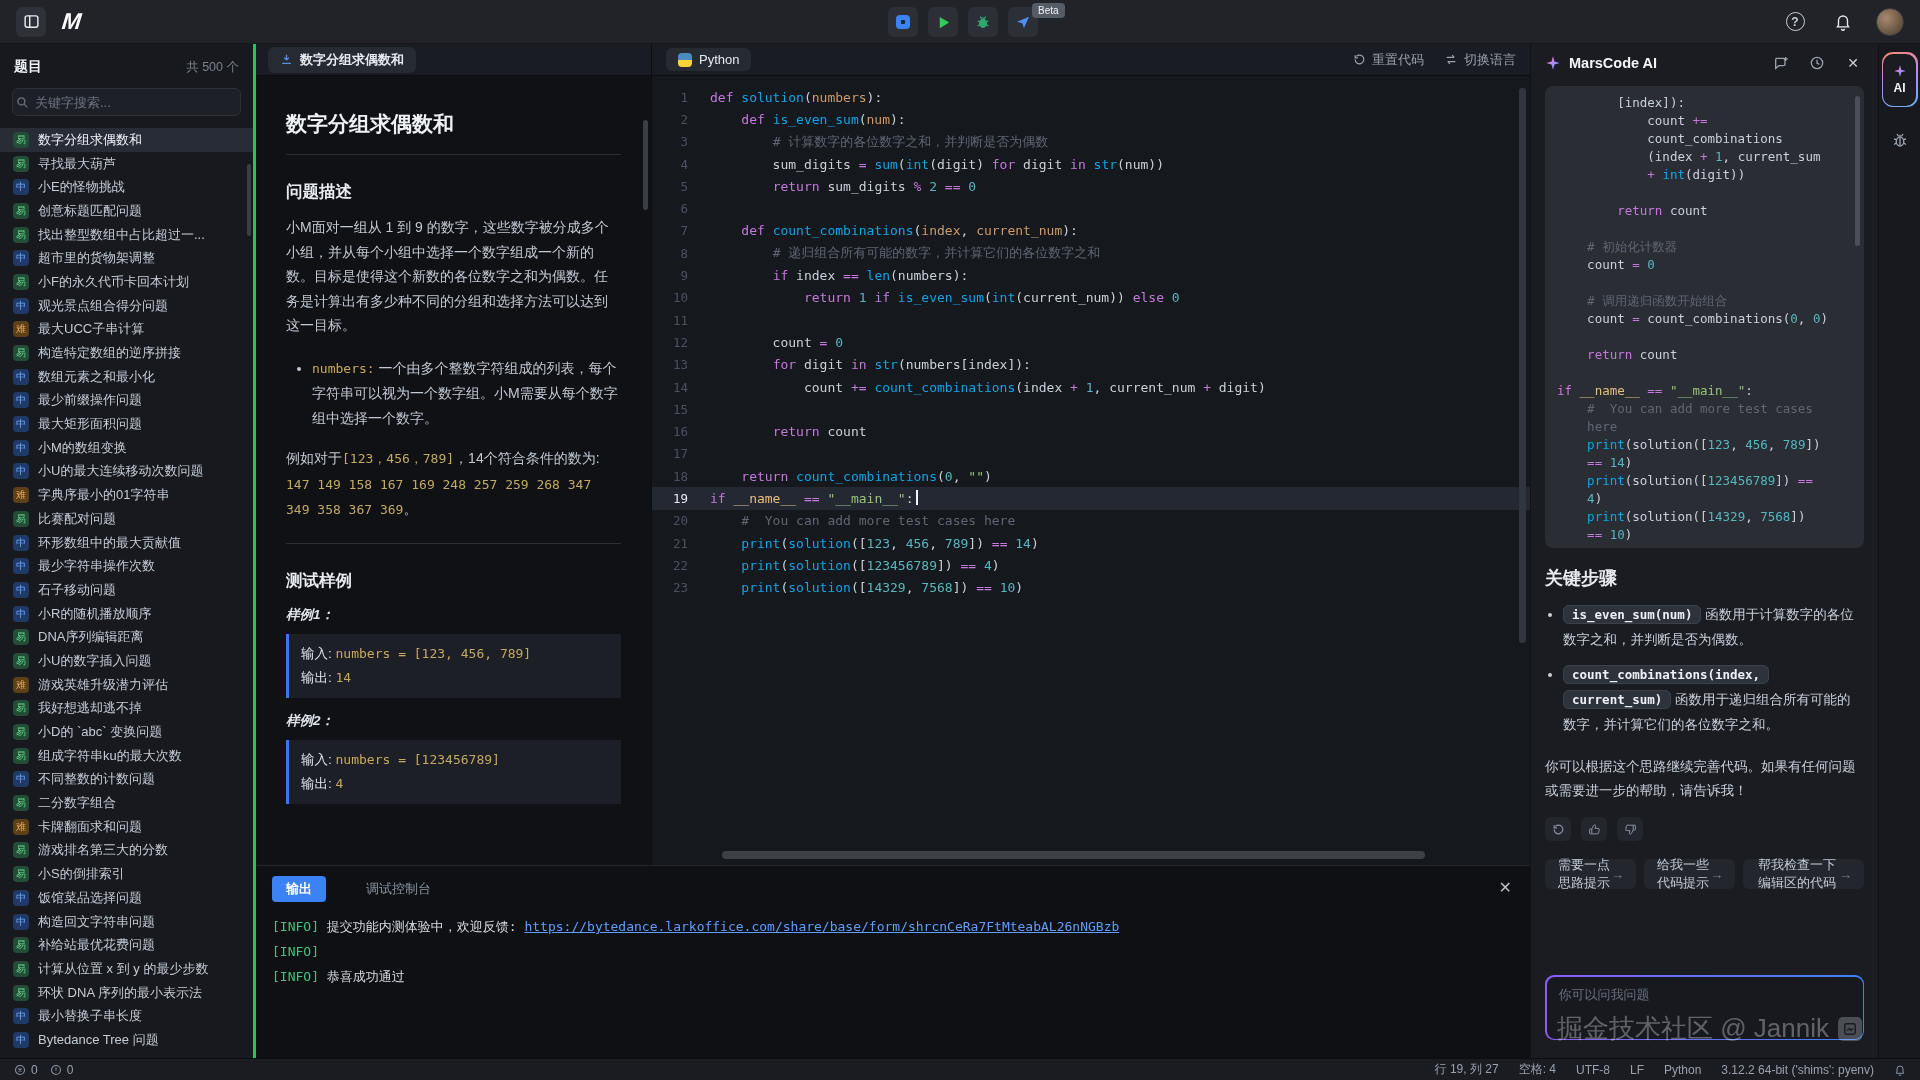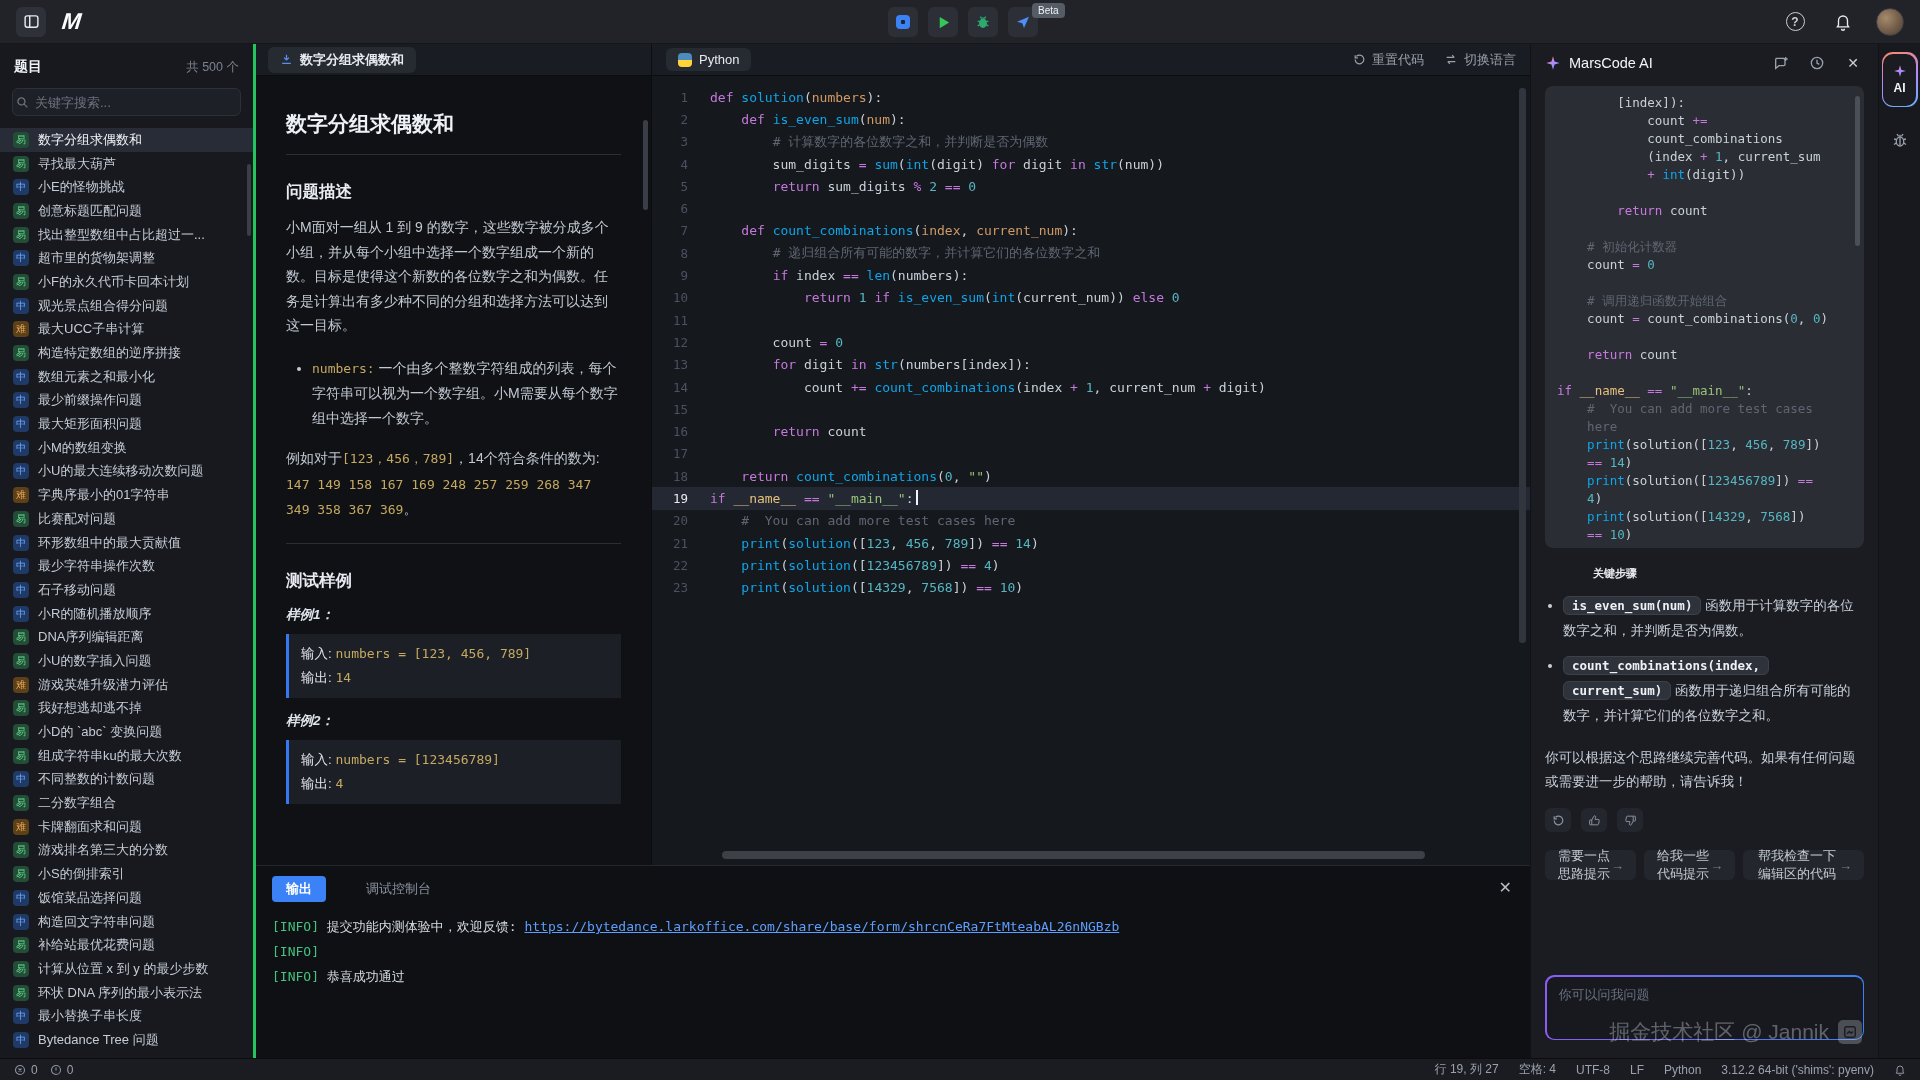--- a/index.html
+++ b/index.html
@@ -85,42 +85,42 @@
   .ctab { font-size:13px; padding:4px 14px; border-radius:4px; color:#8b93a1; background:none; border:none; cursor:pointer; }
   .ctab.active { background:#3b82f6; color:#ffffff; font-weight:700; }
   .console-close { position:absolute; right:18px; top:12px; color:#b7bdc7; font-size:16px; background:none; border:none; cursor:pointer; }
   .console-body { margin-top:12px; font-family:"DejaVu Sans Mono",monospace; font-size:13px; line-height:25px; color:#d6dbe3; }
   .info-tag { color:#45c281; }
   .console-body a { color:#5e9eff; }
 
   
   .ai-panel { width:348px; flex:none; background:#1a1c22; border-left:1px solid #101216; display:flex; flex-direction:column; position:relative; }
   .ai-head { height:38px; flex:none; display:flex; align-items:center; gap:8px; padding:0 14px; }
-  .ai-title { font-size:14.5px; font-weight:400; color:#f2f4f8; }
+  .ai-title { font-size:14.5px; font-weight:700; color:#f2f4f8; }
   .ai-head-actions { margin-left:auto; display:flex; gap:14px; align-items:center; color:#9aa1ac; }
   .ai-scroll { flex:1; min-height:0; overflow:hidden; padding:4px 14px 0; display:flex; flex-direction:column; }
   .ai-code { background:#2a2d34; border-radius:8px; padding:8px 12px; height:462px; flex:none; overflow:hidden; position:relative; }
   .ai-code-line { white-space:pre; font-family:"DejaVu Sans Mono",monospace; font-size:12.5px; line-height:18px; min-height:18px; color:#d7dce4; }
   .ai-code-scroll { position:absolute; right:4px; top:10px; width:5px; height:150px; border-radius:3px; background:#4a4f58; }
-  .ai-steps-h { font-size:11px; font-weight:700; color:#e8eaf0; margin-top:18px;margin-left:48px; }
+  .ai-steps-h { font-size:18px; font-weight:700; color:#e8eaf0; margin-top:18px; }
   .ai-steps { margin:12px 0 0 18px; }
   .ai-steps li { font-size:13.5px; line-height:25px; color:#c9cfd9; margin-bottom:10px; }
   .chip { font-family:"DejaVu Sans Mono",monospace; font-size:12.5px; font-weight:700; color:#eef1f6; background:#2e323a; border:1px solid #3c4049; border-radius:6px; padding:1px 8px; -webkit-box-decoration-break:clone; box-decoration-break:clone; }
   .ai-closing { font-size:13.5px; line-height:24px; color:#c9cfd9; margin-top:8px; }
   .ai-feedback { display:flex; gap:10px; margin-top:14px; }
   .fb-btn { width:26px; height:24px; border-radius:6px; background:#23262d; border:none; color:#8b93a1; display:flex; align-items:center; justify-content:center; cursor:pointer; }
   .ai-suggestions { margin-top:18px; display:flex; flex-direction:row; gap:8px; }
   .sug-btn { height:30px; background:#23262d; border:none; border-radius:6px; display:flex; align-items:center; padding:0 12px; font-size:13px; color:#c4cad4; cursor:pointer; }
   .sug-arrow { margin-left:auto; color:#7b828e; }
   .ai-input-wrap { flex:none; margin:14px 14px 18px; padding:1.5px; border-radius:9px; background:linear-gradient(90deg,#8b5cf6,#3b82f6); }
   .ai-input-inner { background:#17191f; border-radius:8px; height:62px; }
   .ai-input-inner textarea { width:100%; height:100%; background:transparent; border:none; outline:none; resize:none; color:#c6ccd6; font-size:13px; padding:9px 12px; font-family:"Liberation Sans","DejaVu Sans",sans-serif; }
   .ai-input-inner textarea::placeholder { color:#6b7280; }
   .watermark { position:absolute; right:16px; bottom:12px; display:flex; align-items:center; gap:9px; z-index:5; pointer-events:none; }
-  .wm-text { font-size:21px; color:rgba(235,240,248,0.34); }
+  .wm-text { font-size:26px; color:rgba(235,240,248,0.34); }
   .wm-icon { width:24px; height:24px; border-radius:5px; background:rgba(235,240,248,0.25); display:flex; align-items:center; justify-content:center; color:#1a1c22; }
 
   
   .right-strip { width:42px; flex:none; background:#17191e; border-left:1px solid #101216; display:flex; flex-direction:column; align-items:center; padding-top:8px; gap:18px; }
   .ai-fab-border { padding:1.5px; border-radius:11px; background:linear-gradient(160deg,#ff8a65,#b388ff,#64b5f6); cursor:pointer; }
   .ai-fab { width:33px; height:52px; border-radius:10px; background:#1a1c22; display:flex; flex-direction:column; align-items:center; justify-content:center; gap:3px; }
   .ai-fab-label { font-size:12px; font-weight:700; color:#f2f4f8; }
   .strip-bug { color:#9aa1ac; }
 
   

